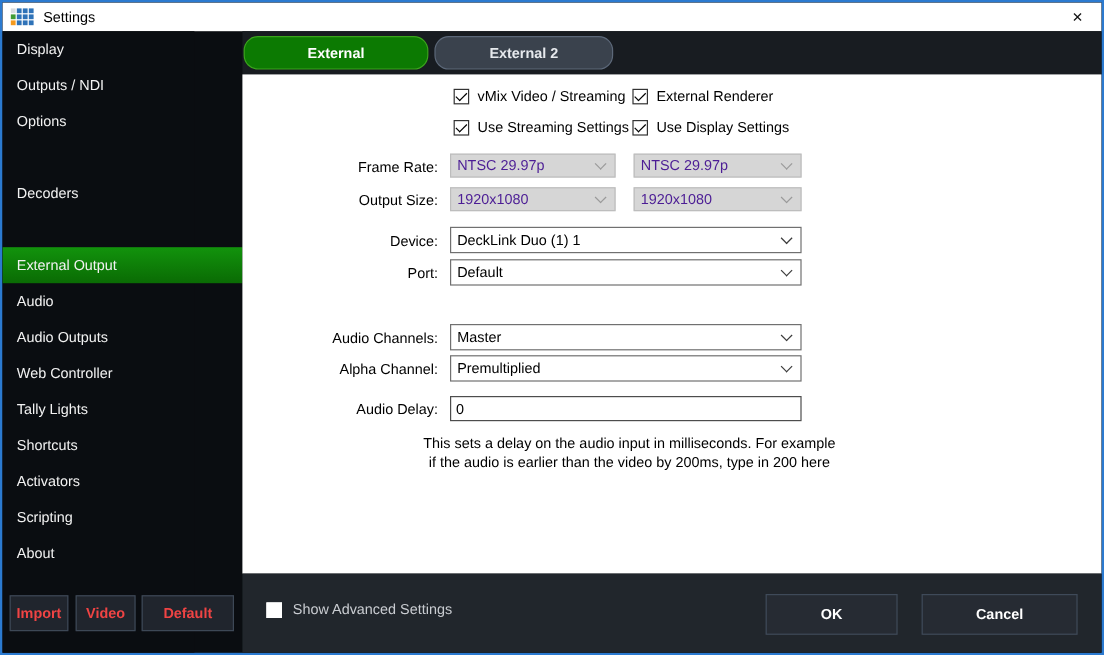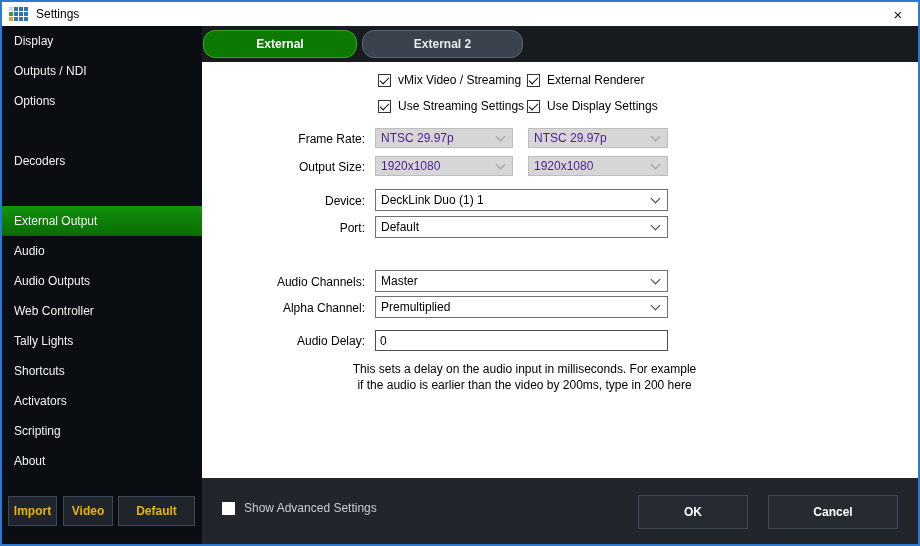--- a/index.html
+++ b/index.html
@@ -36,21 +36,21 @@
   .side-item {
     position:absolute; left:0; width:200px; height:30px;
     color:#f2f2f2; display:flex; align-items:center; padding-left:12px;
     cursor:pointer;
   }
   .side-item.selected {
     background:linear-gradient(#12930c,#0a6b04);
   }
   .side-btn {
     position:absolute; height:30px; background:#20252d;
-    border:1px solid #3d4856; color:#eab308; font-weight:bold;
+    border:1px solid #3d4856; color:#ef4444; font-weight:bold;
     display:flex; align-items:center; justify-content:center; cursor:pointer;
   }
 
   
   .tabbar {
     position:absolute; left:200px; top:24px; width:716px; height:36px;
     background:#181c21;
   }
   .tab {
     position:absolute; top:4px; height:28px; display:flex;
@@ -154,21 +154,21 @@
     <div class="side-item" style="top:390px">Scripting</div>
     <div class="side-item" style="top:420px">About</div>
 
     <div class="side-btn" style="left:6px;  top:470px; width:49px;">Import</div>
     <div class="side-btn" style="left:61px; top:470px; width:50px;">Video</div>
     <div class="side-btn" style="left:116px;top:470px; width:77px;">Default</div>
   </div>
 
   <div class="tabbar">
     <div class="tab active" style="left:1px;   width:154px;">External</div>
-    <div class="tab inactive" style="left:160px; width:161px;">External 2</div>
+    <div class="tab inactive" style="left:160px; width:149px;">External 2</div>
   </div>
 
   <div class="content">
 
     <div class="cb" style="left:176px; top:11px;">
       <span class="cb-box checked"></span>
       <span>vMix Video / Streaming</span>
     </div>
     <div class="cb" style="left:325px; top:11px;text-align:right;">
       <span class="cb-box checked"></span>

